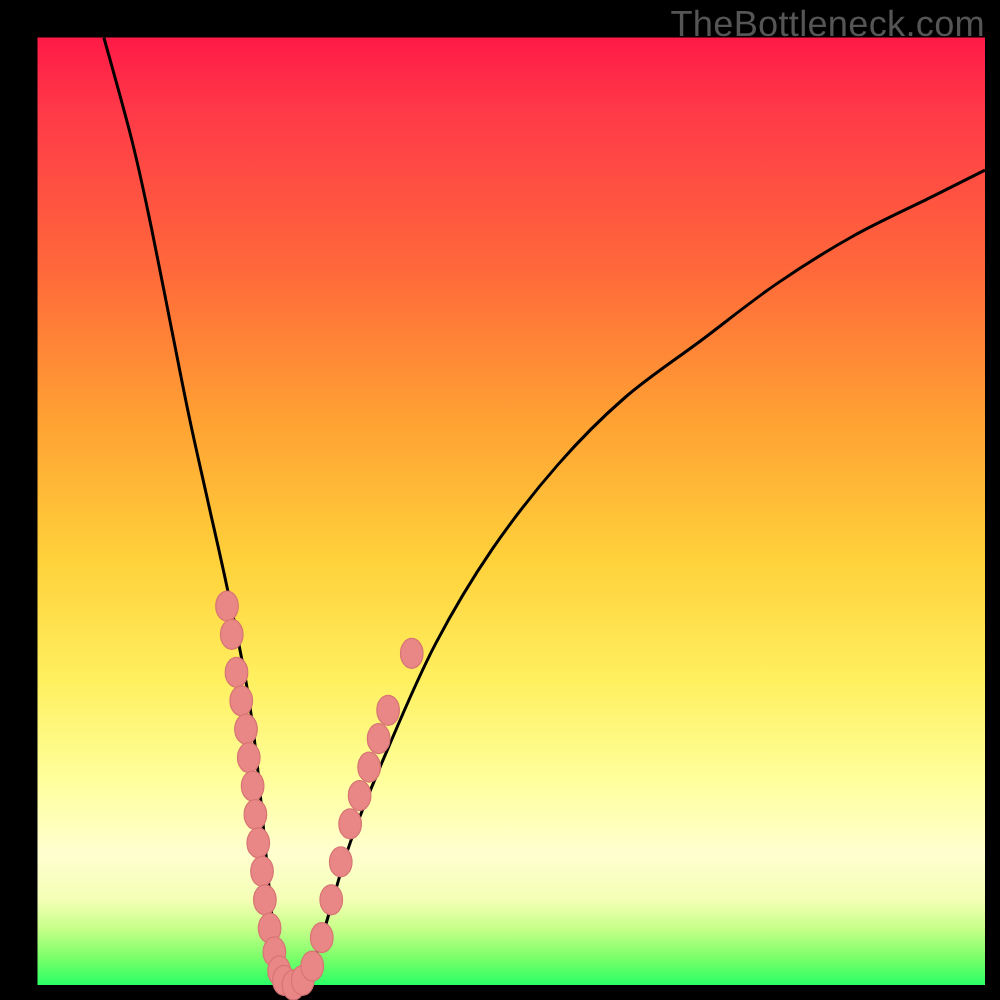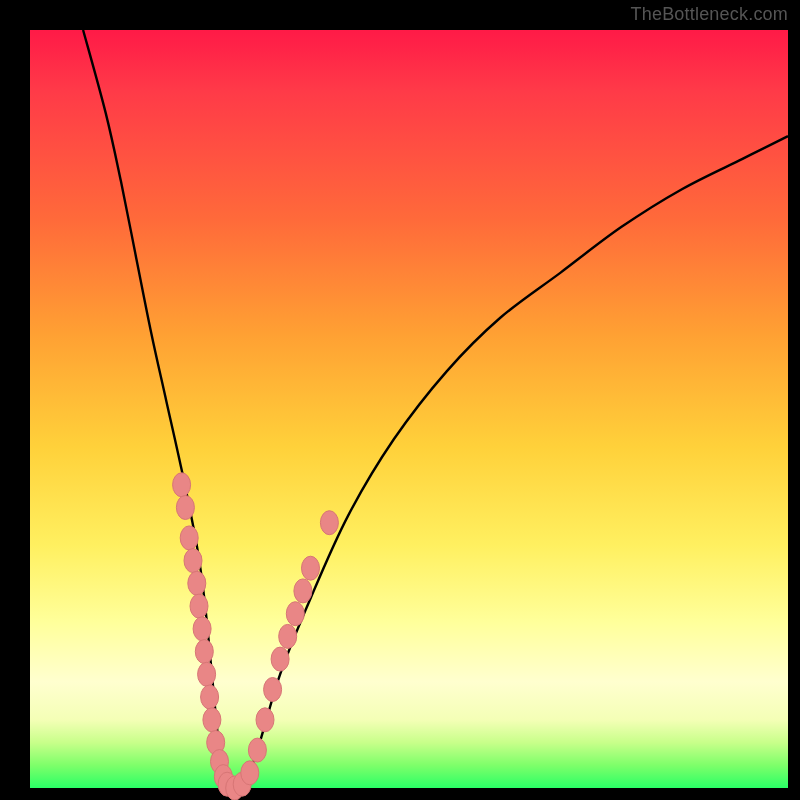--- a/index.html
+++ b/index.html
@@ -40,21 +40,21 @@
       #c8ff8a 94%,
       #7eff6a 97%,
       #2aff66 100%
     );
   }
   .watermark {
     position: absolute;
     top: 4px;
     right: 12px;
     color: #555;
-    font-size: 18px;
+    font-size: 29px;
     letter-spacing: 0.2px;
     font-weight: 400;
     user-select: none;
   }
   svg.curve {
     position: absolute;
     left: 0;
     top: 0;
     width: 758px;
     height: 758px;

